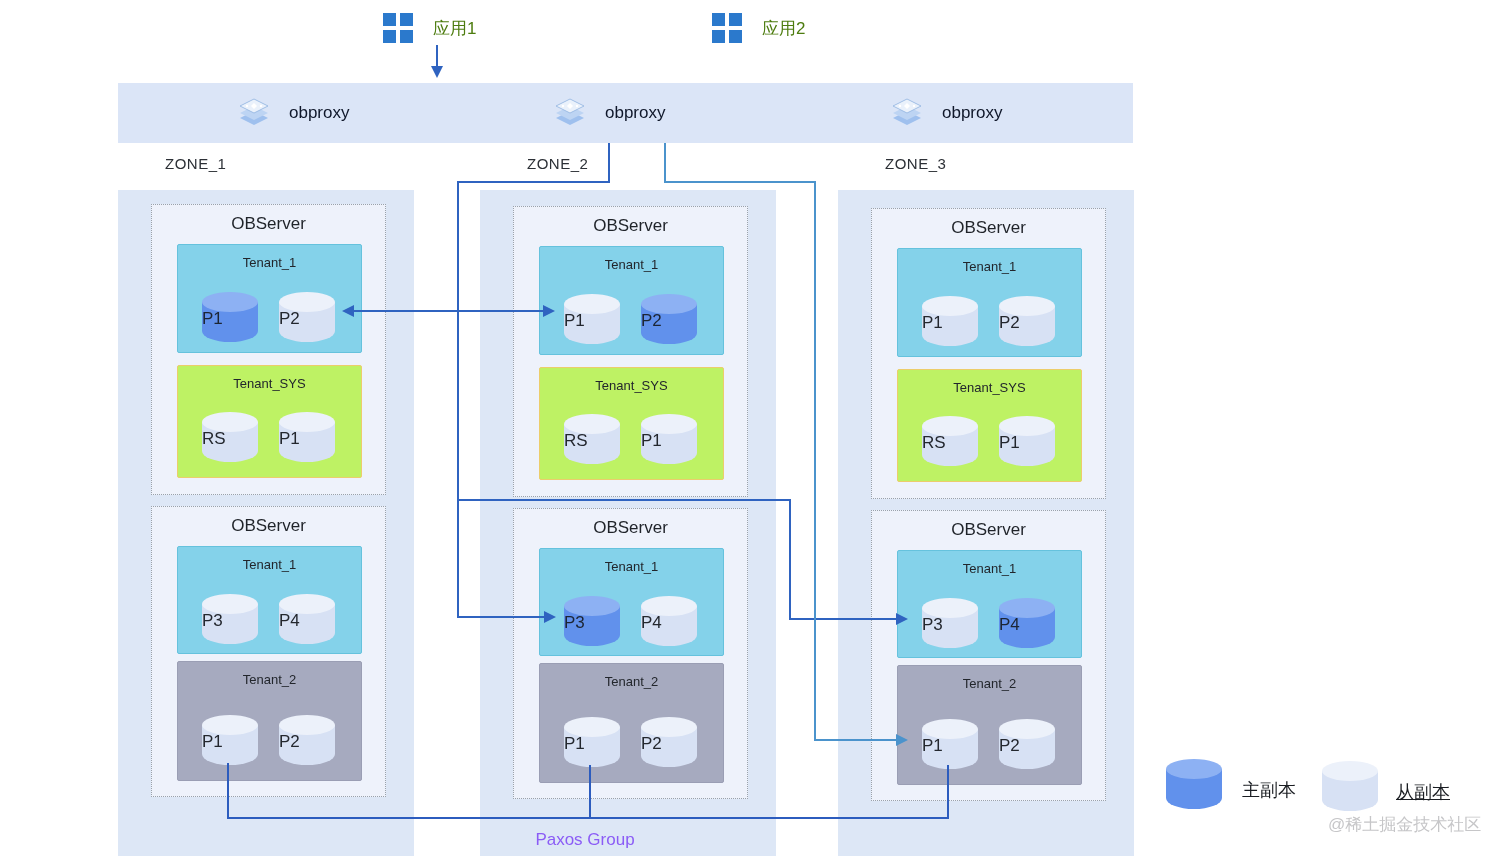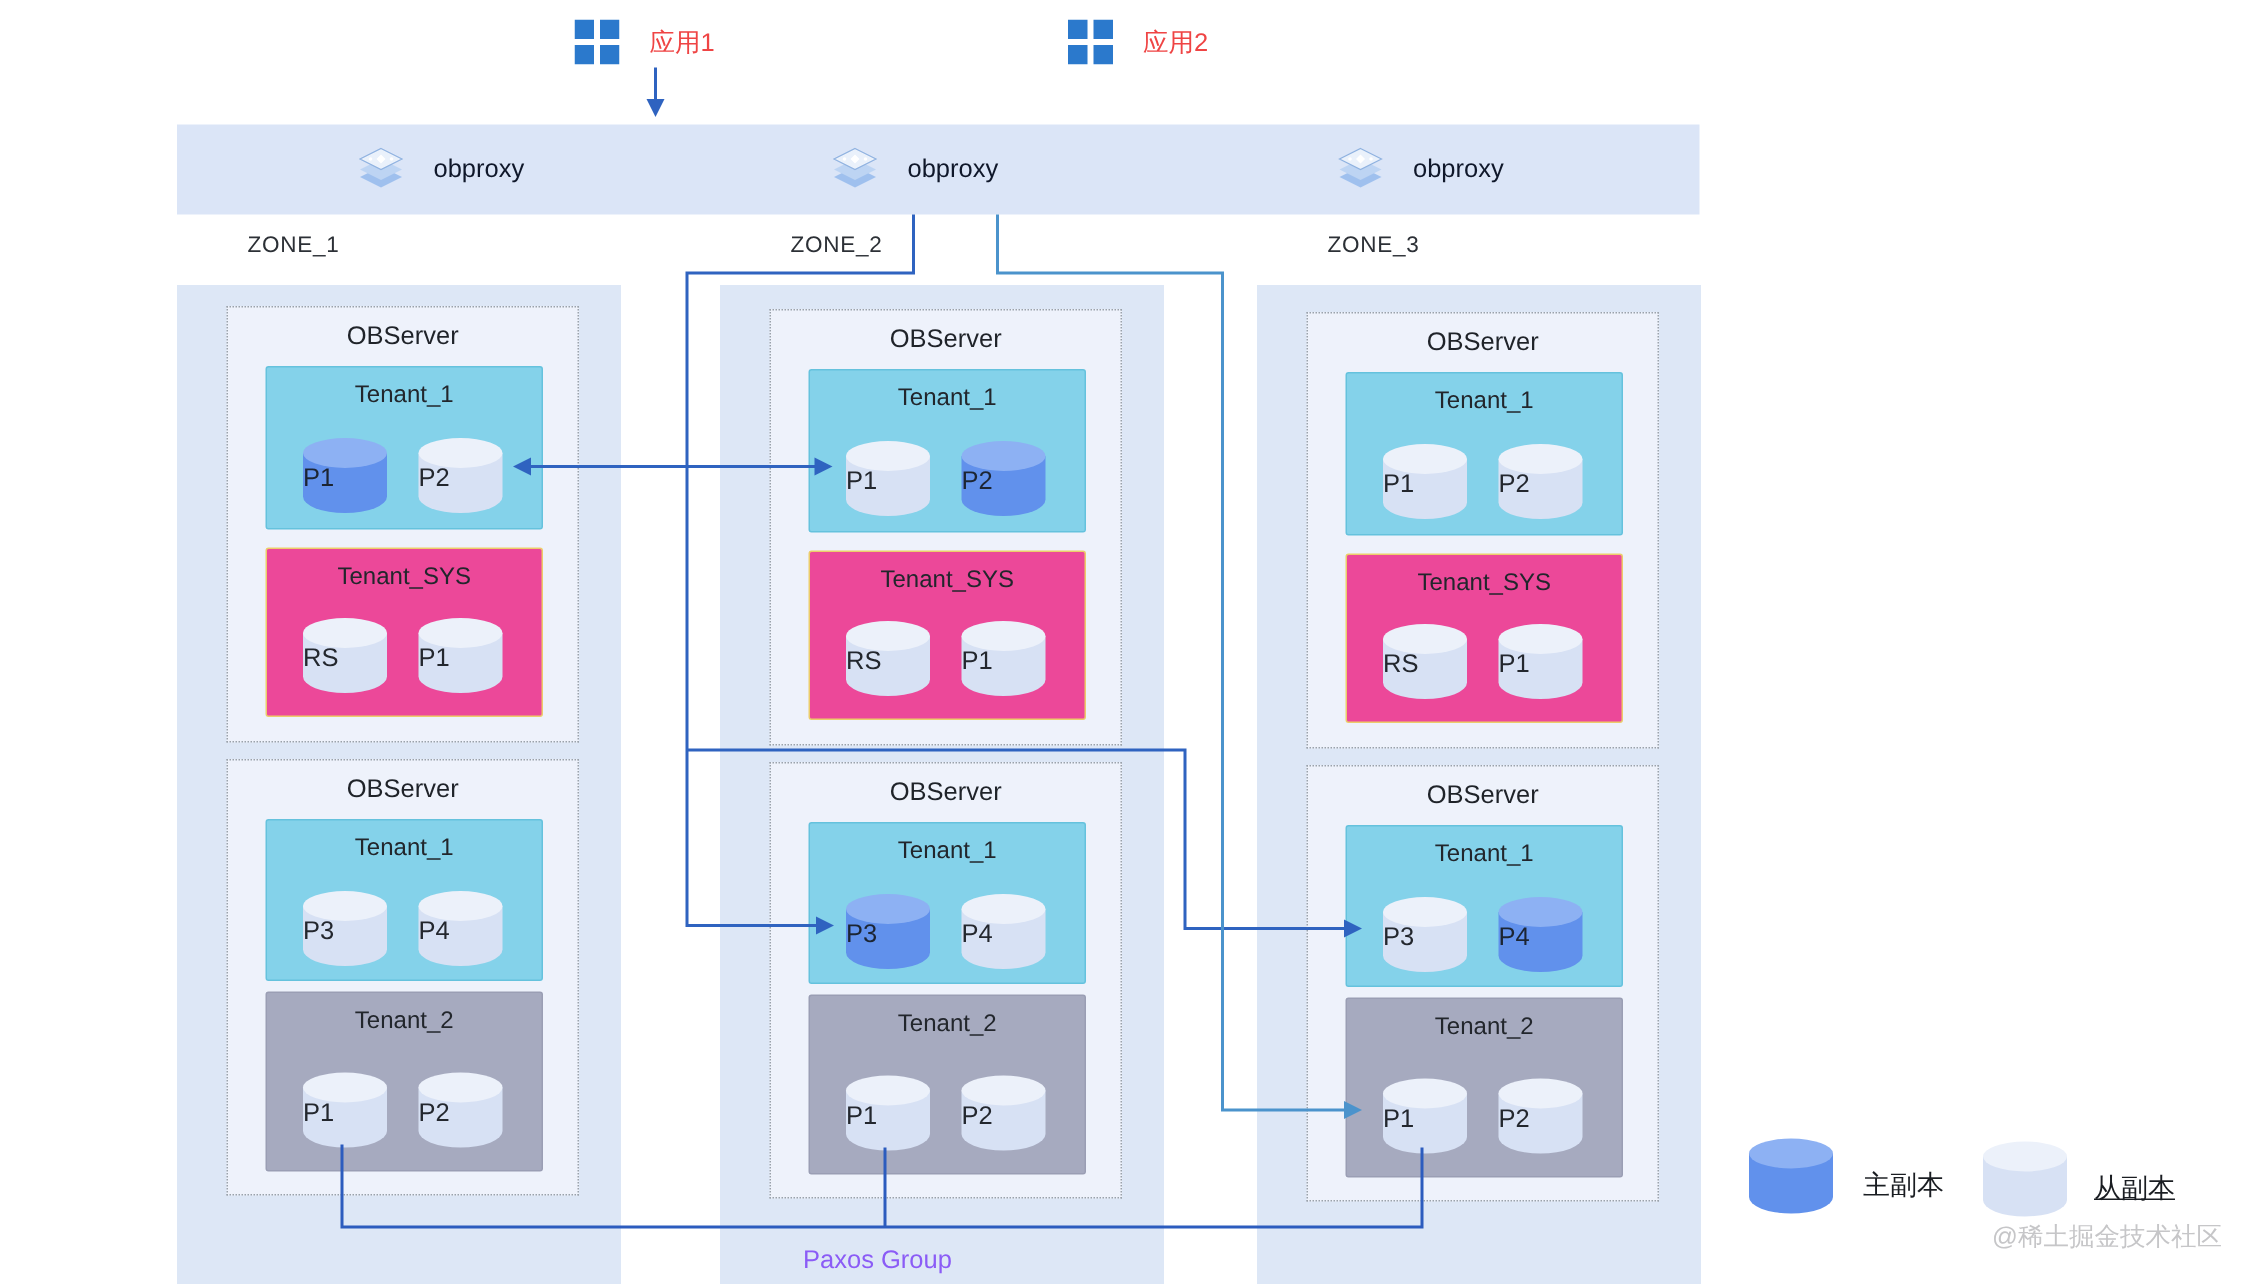--- a/index.html
+++ b/index.html
@@ -1,38 +1,38 @@
 <!DOCTYPE html>
 <html><head>
 <meta charset="utf-8">
 <style>
   * { margin:0; padding:0; box-sizing:border-box; }
   body { background:#ffffff; font-family:"Liberation Sans","DejaVu Sans",sans-serif; }
   .canvas { position:relative; width:1512px; height:856px; background:#ffffff; overflow:hidden; }
 
   
   .app { position:absolute; top:12px; display:flex; align-items:center; gap:20px; height:32px; }
-  .app-label { font-size:17px; color:#ef4444; }
+  .app-label { font-size:17px; color:#4d7c0f; }
 
   
   .band { position:absolute; left:118px; top:83px; width:1015px; height:60px; background:#dbe5f7; }
   .proxy { position:absolute; top:0; height:60px; display:flex; align-items:center; gap:18px; }
   .proxy-label { font-size:17px; color:#0f172a; }
 
   
   .zone-label { position:absolute; top:155px; font-size:15px; color:#2c3036; letter-spacing:.5px; }
   .zone { position:absolute; top:190px; width:296px; height:713px; background:#dde7f6; }
 
   .observer { position:absolute; left:33px; width:235px; height:291px; background:#eef2fb; border:1px dotted #9aa2ab; }
   .observer-title { text-align:center; margin-top:9px; font-size:17px; color:#1f2329; }
 
   .tenant { position:absolute; left:25px; width:185px; border-radius:2px; }
-  .tenant-name { text-align:center; margin-top:10px; font-size:16px; color:#22262c; }
+  .tenant-name { text-align:center; margin-top:10px; font-size:13px; color:#22262c; }
   .tenant.user { background:#84d2ea; border:1px solid #65c2dd; }
-  .tenant.sys  { background:#ec4899; border:1px solid #eccd6b; }
+  .tenant.sys  { background:#bef264; border:1px solid #eccd6b; }
   .tenant.t2   { background:#a6aabf; border:1px solid #9a9eb4; }
 
   
   .cyl { position:absolute; width:56px; height:50px; }
   .cyl-top  { position:absolute; left:0; top:0; width:56px; height:20px; border-radius:50%; }
   .cyl-body { position:absolute; left:0; top:10px; width:56px; height:40px;
               border-radius:0 0 28px 28px / 0 0 11px 11px; }
   .cyl-label { position:absolute; left:0; top:17px; width:56px; text-align:left;
                font-size:17px; color:#23272e; }
   .cyl.follower .cyl-body { background:#d7e1f4; }

